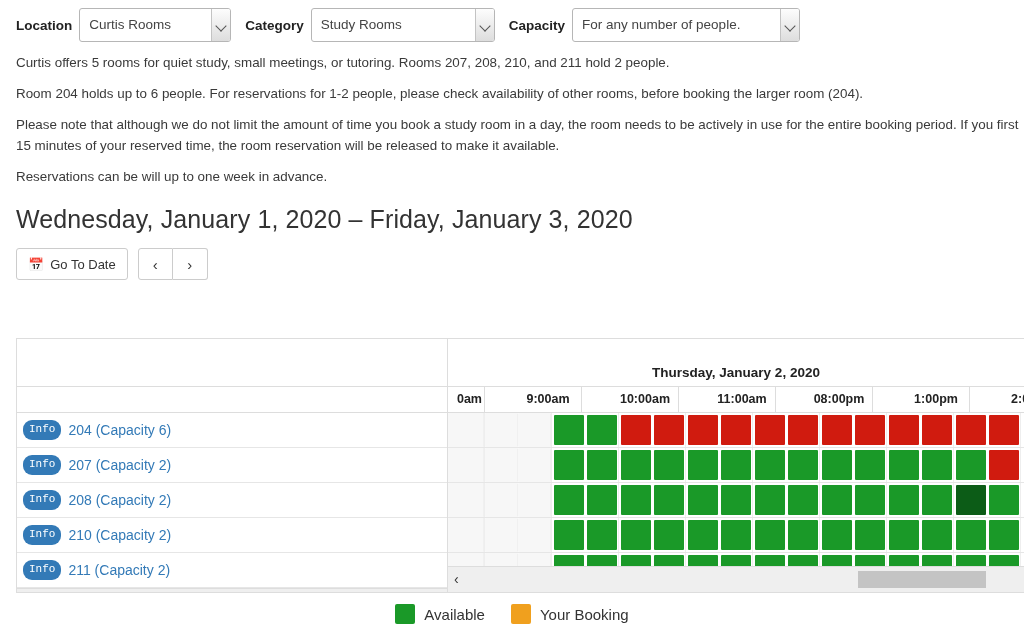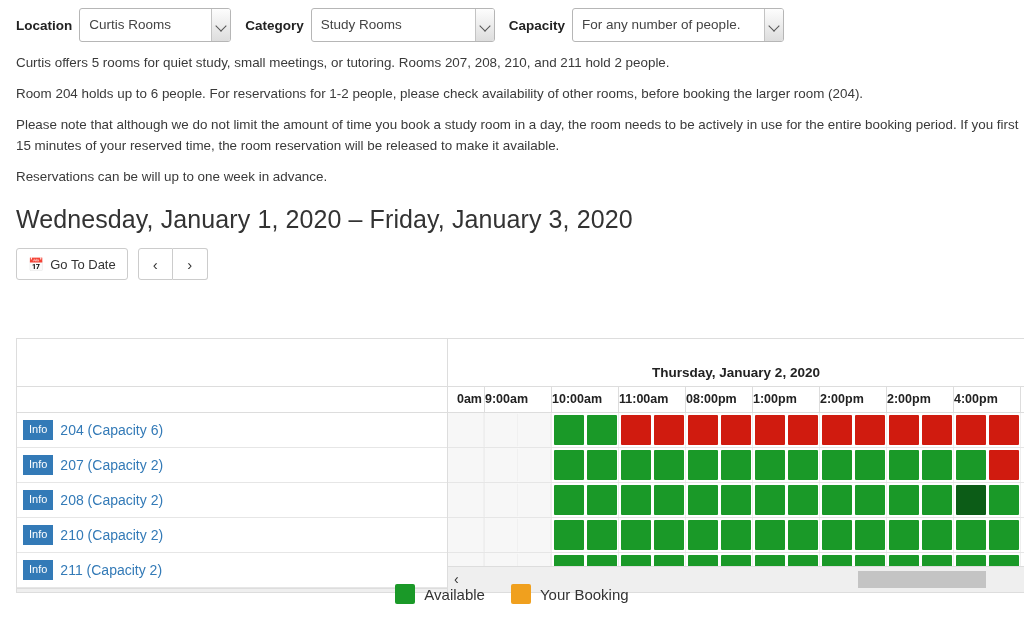--- a/index.html
+++ b/index.html
@@ -70,21 +70,21 @@
     width: 7px;
     height: 7px;
     border-left: 1.5px solid #555;
     border-bottom: 1.5px solid #555;
     transform: rotate(-45deg);
   }
   #loc-select { width: 152px; }
   #loc-select .sel-text { width: 130px; }
   #cat-select { width: 184px; }
   #cat-select .sel-text { width: 162px; }
-  #cap-select { width: 212px; }
+  #cap-select { width: 228px; }
   #cap-select .sel-text { width: 194px; }
 
   
   .blurb {
     margin: 8px 0 0 16px;
     padding: 0;
     width: 1008px;
   }
   .blurb p {
     margin: 0 0 10px 0;
@@ -188,24 +188,25 @@
     padding-left: 6px;
     box-sizing: border-box;
   }
   .room-row:last-of-type { border-bottom: 1px solid #e6e6e6; }
   .info-badge {
     background: #337ab7;
     color: #ffffff;
     font-size: 11px;
     line-height: 1;
     padding: 4px 6px 5px 6px;
-    border-radius: 0;
+    border-radius: 9px;
     margin-right: 7px;
     cursor: pointer;
     display: inline-block;
+    font-family: Liberation Mono, monospace;
   }
   .room-link {
     color: #337ab7;
     font-size: 14px;
     text-decoration: none;
     cursor: pointer;
   }
   .rooms-filler {
     height: 26px;
     background: #efefef;
@@ -232,24 +233,26 @@
     text-align: center;
     font-size: 13.5px;
     font-weight: bold;
     color: #222;
   }
   .time-head {
     height: 26px;
     display: flex;
     border-bottom: 1px solid #dddddd;
     box-sizing: border-box;
+    gap: 30px;
   }
   .time-cell {
     flex: 0 0 67px;
     width: 67px;
+    text-align: center;
     font-size: 12.5px;
     font-weight: bold;
     color: #222;
     line-height: 25px;
     border-right: 1px solid #dddddd;
     box-sizing: border-box;
     overflow: hidden;
   }
   .time-cell.clipped {
     flex: 0 0 37px;
@@ -313,21 +316,21 @@
     width: 128px;
     height: 17px;
     background: #c4c4c4;
     cursor: pointer;
   }
 
   
   .legend {
     position: absolute;
     left: 0;
-    top: 584px;
+    top: 604px;
     width: 1024px;
     display: flex;
     justify-content: center;
     align-items: center;
     gap: 26px;
   }
   .legend-item { display: flex; align-items: center; }
   .legend-swatch {
     width: 20px;
     height: 20px;

